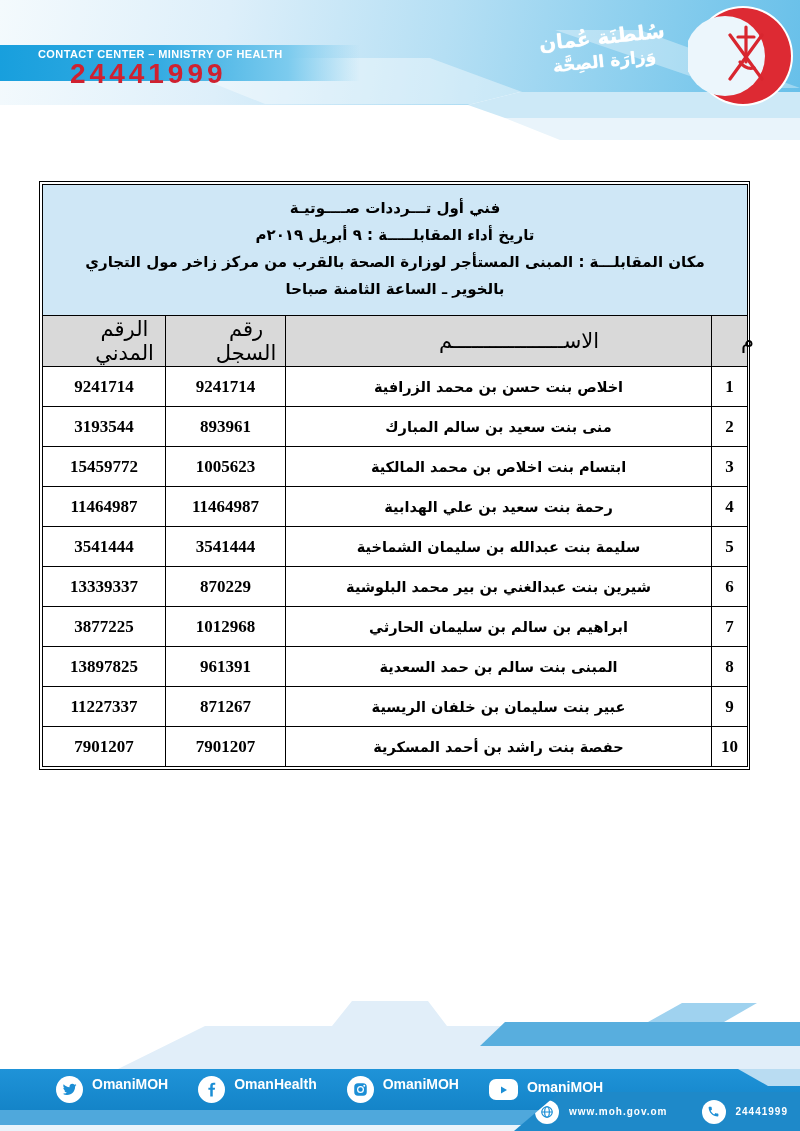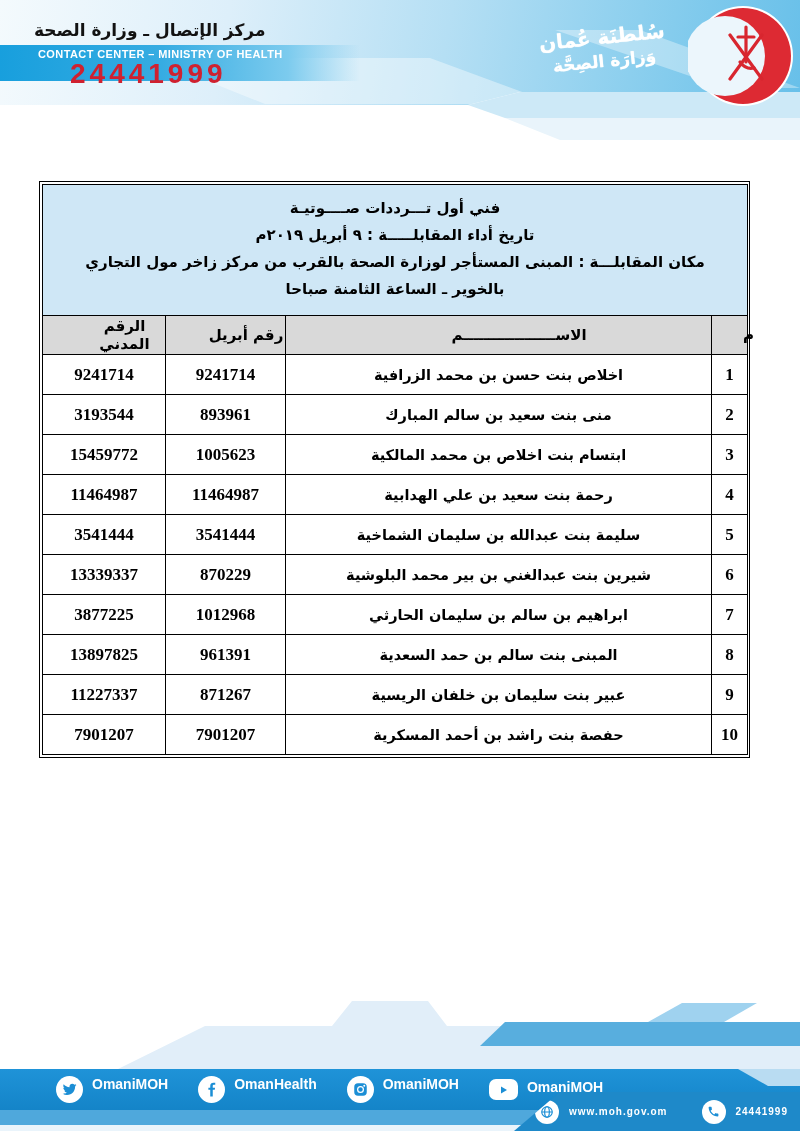--- a/index.html
+++ b/index.html
@@ -35,21 +35,21 @@
   .calligraphy .l1{font-size:20px;line-height:26px;}
   .calligraphy .l2{font-size:17px;line-height:22px;}
 
   
   .table-wrap{position:absolute;left:39px;top:181px;width:711px;border:1px solid #000;
     padding:2px;box-sizing:border-box;background:#fff;}
   table.main{width:100%;border-collapse:collapse;direction:rtl;table-layout:fixed;}
   table.main td{border:1.6px solid #000;text-align:center;vertical-align:middle;color:#000;}
   td.info-cell{background:#cfe7f6;padding:10px 16px 12px;font-size:15px;font-weight:bold;
     line-height:27px;}
-  tr.colhead td{background:#d9d9d9;height:34px;font-size:15px;font-weight:bold;padding-left:42px;}
+  tr.colhead td{background:#d9d9d9;height:34px;font-size:21px;font-weight:normal;padding-left:42px;}
   tr.datarow td{height:37px;}
   td.c-name{font-size:14.5px;font-weight:bold;}
   td.c-num,td.c-idx{font-family:Liberation Serif, serif;font-size:17px;font-weight:bold;direction:ltr;}
 
   
   .ft-light{position:absolute;left:0;top:995px;width:800px;height:75px;background:#e1eef9;
     clip-path:polygon(118px 74px,205px 31px,332px 31px,352px 6px,428px 6px,447px 31px,800px 31px,800px 74px);}
   .ft-med{position:absolute;left:0;top:995px;width:800px;height:75px;background:#58aede;
     clip-path:polygon(480px 51px,505px 27px,800px 27px,800px 51px);}
   .ft-med-notch{position:absolute;left:0;top:995px;width:800px;height:75px;background:#9fd2ef;
@@ -80,21 +80,20 @@
 <body>
 
 <div id="page">
 
   <div class="hdr-band"></div>
   <div class="hdr-streak1"></div>
   <div class="hdr-streak2"></div>
   <div class="hdr-sub1"></div>
   <div class="hdr-sub2"></div>
 
-  <div class="dept-ar">مركز الإتصال ـ وزارة الصحة</div>
   <div class="en-bar">CONTACT CENTER – MINISTRY OF HEALTH</div>
   <div class="hotline">24441999</div>
 
   <svg class="logo" viewBox="0 0 106 104">
     <circle cx="55" cy="52" r="50" fill="#ffffff"></circle>
     <circle cx="55" cy="52" r="48" fill="#dd2a33"></circle>
     <circle cx="37" cy="52" r="40" fill="#ecf6fc"></circle>
     <g stroke="#d8262f" stroke-width="3.2" fill="none" stroke-linecap="round">
       <path d="M42 31 L74 75"></path>
       <path d="M74 31 L42 75"></path>
@@ -120,21 +119,21 @@
         <tr>
           <td class="info-cell" colspan="4">
             <div>فني أول تـــرددات صــــوتيـة</div>
             <div>تاريخ أداء المقابلـــــة : ٩ أبريل ٢٠١٩م</div>
             <div>مكان المقابلـــة : المبنى المستأجر لوزارة الصحة بالقرب من مركز زاخر مول التجاري بالخوير ـ  الساعة الثامنة صباحا</div>
           </td>
         </tr>
         <tr class="colhead">
           <td>م</td>
           <td>الاســــــــــــــــــم</td>
-          <td>رقم أبريل</td>
+          <td>رقم السجل</td>
           <td>الرقم المدني</td>
         </tr>
 
           <tr class="datarow">
             <td class="c-idx">1</td>
             <td class="c-name">اخلاص بنت حسن بن محمد الزرافية</td>
             <td class="c-num">9241714</td>
             <td class="c-num">9241714</td>
           </tr>
 

